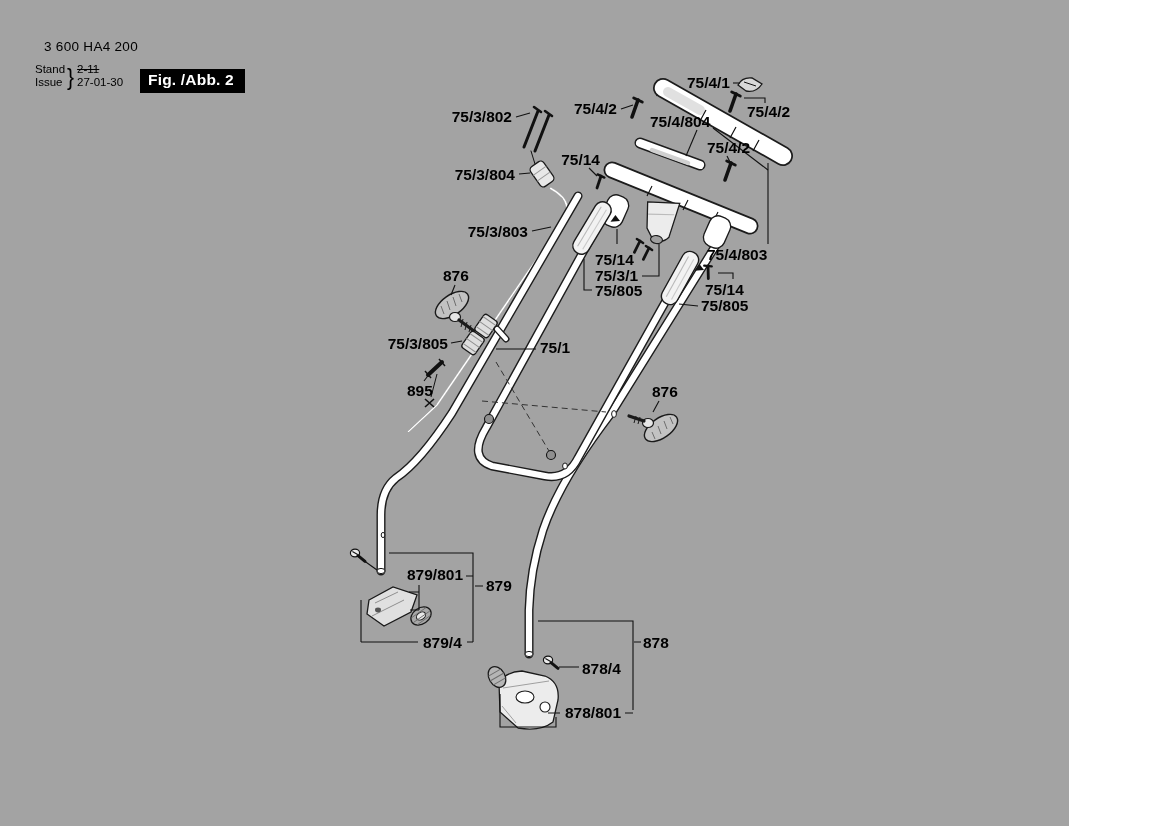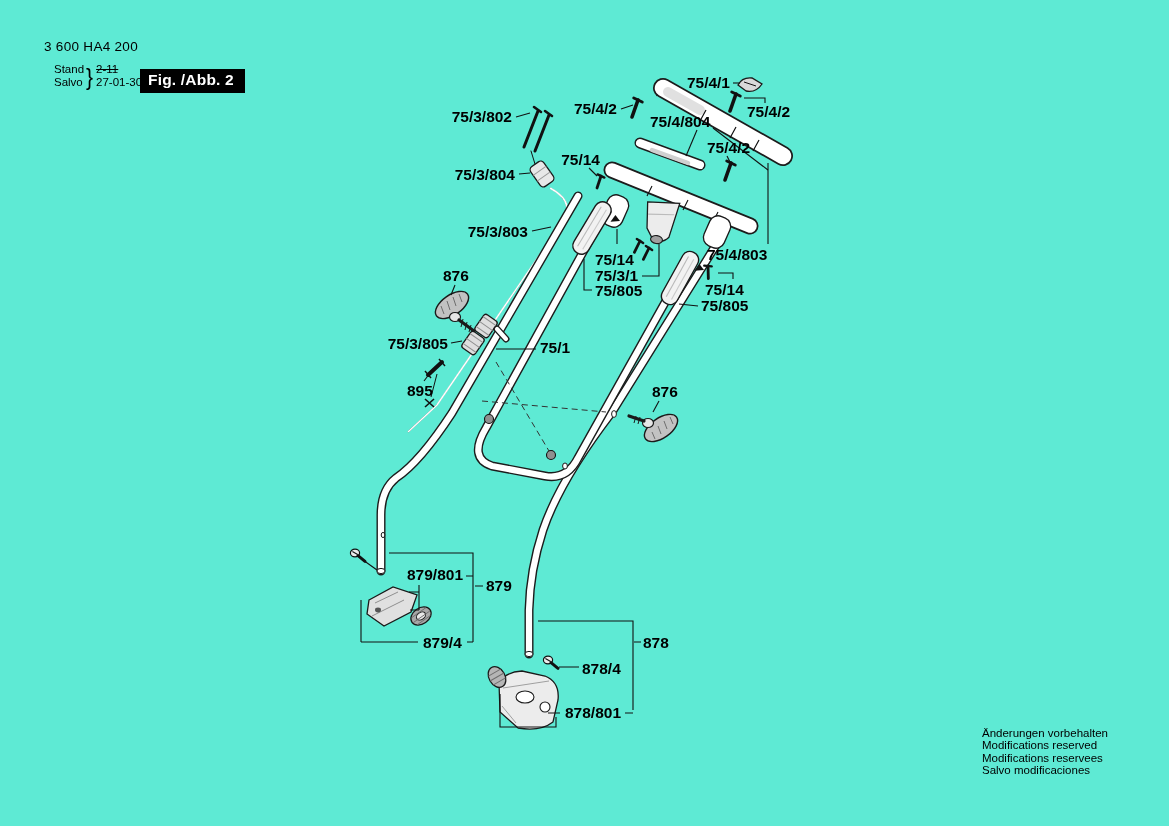--- a/index.html
+++ b/index.html
@@ -1,20 +1,20 @@
 <!DOCTYPE html>
 <html><head>
 <meta charset="utf-8">
 <style>
   html,body{margin:0;padding:0;background:#fff;}
-  #page{position:relative;width:1169px;height:826px;background:#5eead4;overflow:hidden;
+  #page{position:relative;width:1069px;height:826px;background:#a3a3a3;overflow:hidden;
         font-family:"Liberation Sans",sans-serif;color:#000;}
   
   .type-number{position:absolute;left:44px;top:39px;font-size:13.5px;letter-spacing:.3px;}
-  .rev{position:absolute;left:54px;top:63px;display:flex;align-items:center;font-size:11.5px;line-height:13px;}
+  .rev{position:absolute;left:35px;top:63px;display:flex;align-items:center;font-size:11.5px;line-height:13px;}
   .rev .col{display:flex;flex-direction:column;}
   .rev .brace{font-size:21px;font-weight:400;margin:0 3px 0 2px;transform:scaleY(1.15);}
   .struck{text-decoration:line-through;}
   .figbadge{position:absolute;left:140px;top:69px;background:#000;color:#fff;
             font-weight:bold;font-size:15.5px;padding:2px 11px 4px 8px;letter-spacing:.2px;}
   
   .footer{position:absolute;left:982px;top:727px;font-size:11.5px;line-height:12.4px;}
   
   svg{position:absolute;left:0;top:0;}
   .pl{font-family:"Liberation Sans",sans-serif;font-weight:700;font-size:15.5px;fill:#000;}
@@ -27,21 +27,21 @@
 </style>
 </head>
 <body>
 
 <div id="page">
 
   <div class="type-number">3 600 HA4 200</div>
   <div class="rev">
     <div class="col">
       <span>Stand</span>
-      <span>Salvo</span>
+      <span>Issue</span>
     </div>
     <span class="brace">}</span>
     <div class="col">
       <span class="struck">2-11</span>
       <span>27-01-30</span>
     </div>
   </div>
   <div class="figbadge">Fig. /Abb. 2</div>
 
   <svg width="1169" height="826" viewBox="0 0 1169 826">
@@ -265,20 +265,14 @@
       <text class="pl" x="652" y="397">876</text>
       <text class="pl" x="407" y="580">879/801</text>
       <text class="pl" x="486" y="591">879</text>
       <text class="pl" x="423" y="648">879/4</text>
       <text class="pl" x="643" y="648">878</text>
       <text class="pl" x="582" y="674">878/4</text>
       <text class="pl" x="565" y="718">878/801</text>
     </g>
   </svg>
 
-  <div class="footer">
-    <div>Änderungen vorbehalten</div>
-    <div>Modifications reserved</div>
-    <div>Modifications reservees</div>
-    <div>Salvo modificaciones</div>
-  </div>
 
 </div>
 
 </body></html>

